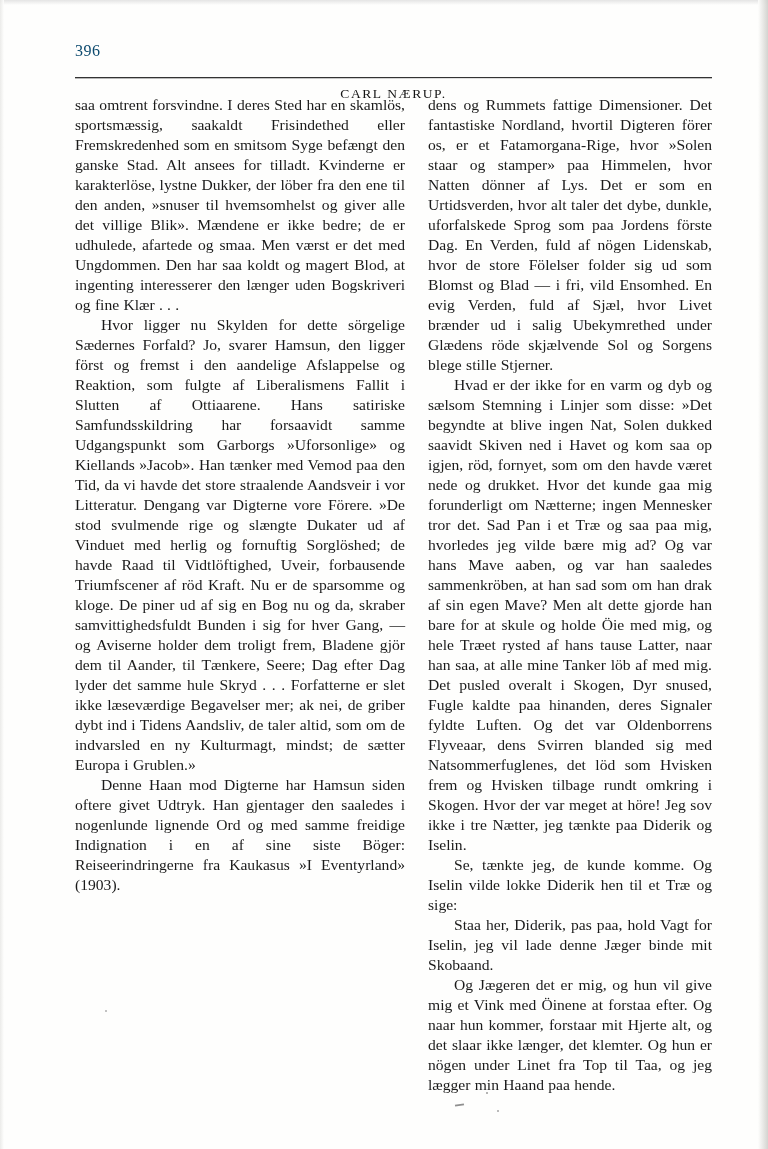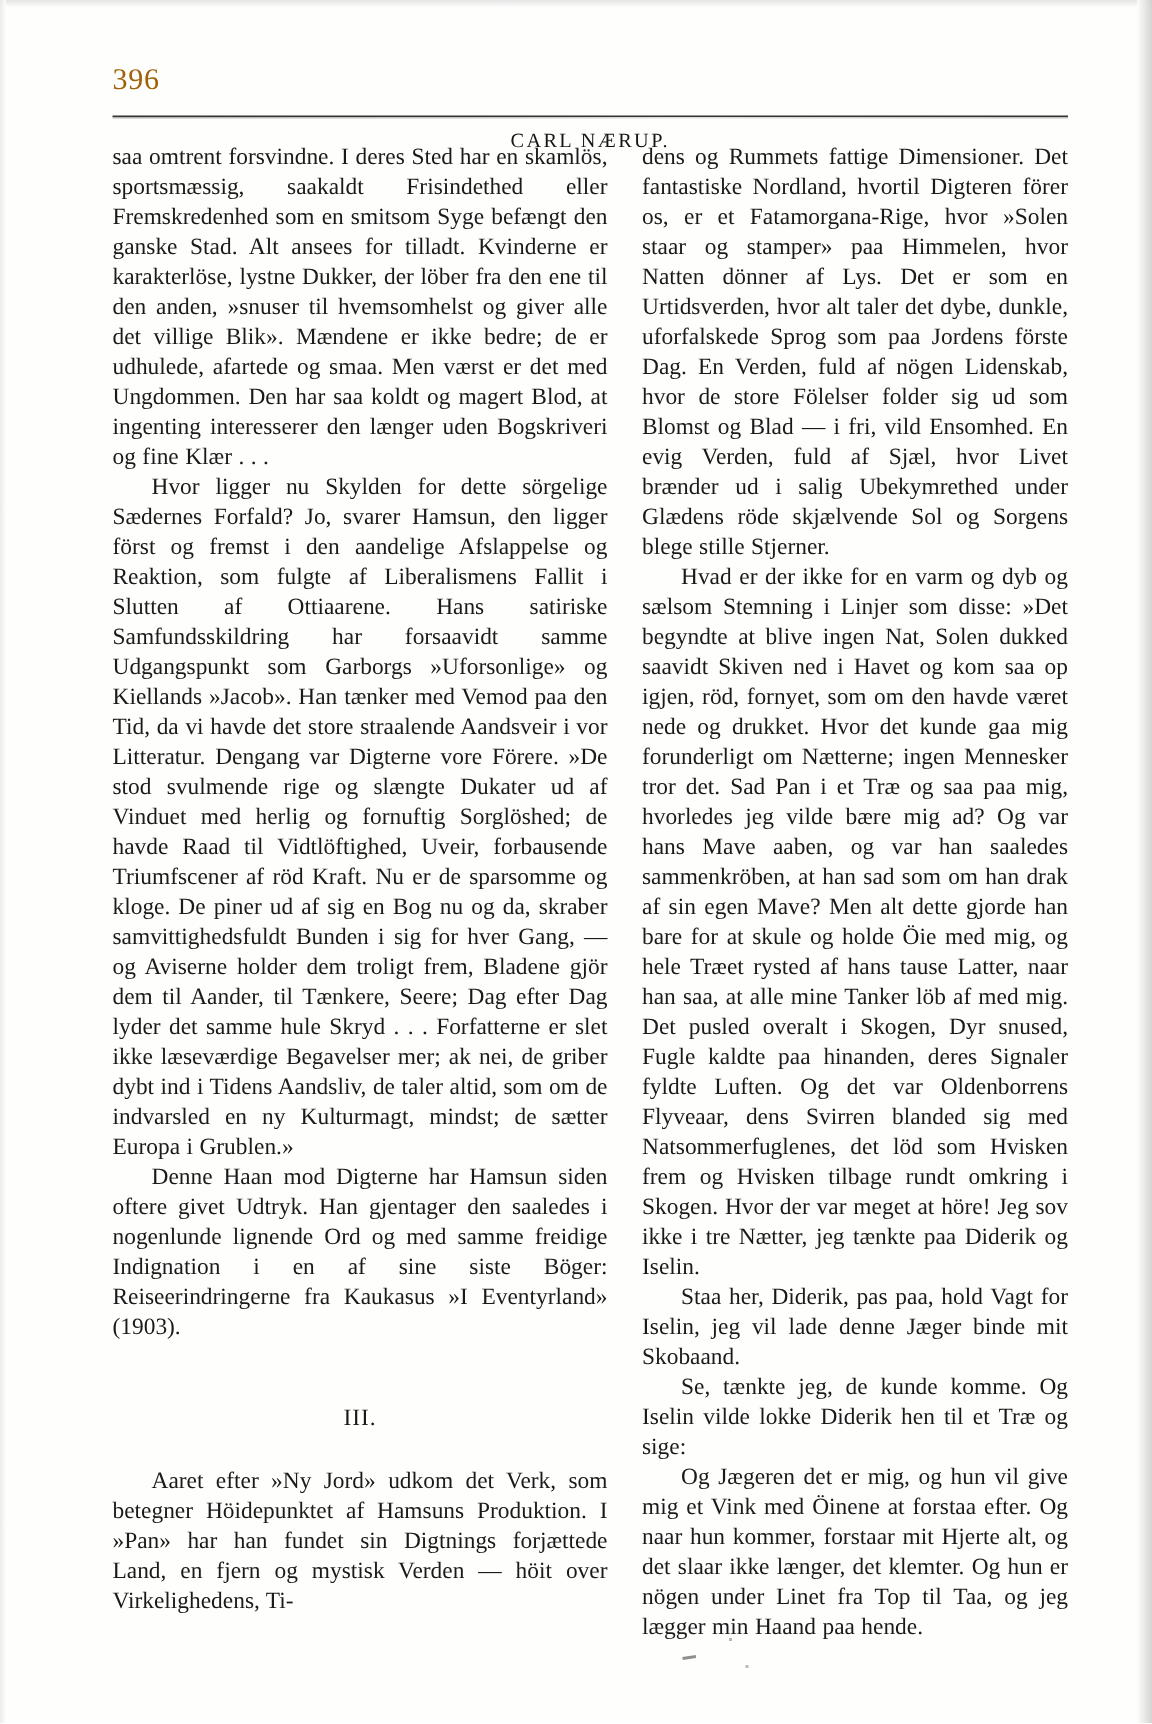--- a/index.html
+++ b/index.html
@@ -50,23 +50,23 @@
     position: absolute;
     left: 75px;
     top: 42px;
     width: 637px;
     height: 40px;
   }
   #folio {
     position: absolute;
     left: 0;
     top: 0;
-    font-size: 20px;
+    font-size: 16px;
     letter-spacing: .5px;
-    color: #a16207;
+    color: #0c4a6e;
   }
   #running-head {
     position: absolute;
     left: 0;
     top: 5px;
     width: 100%;
     text-align: center;
     font-size: 13.5px;
     letter-spacing: 1.6px;
     color: #151515;
@@ -157,30 +157,28 @@
   </div>
   <div id="header-rule"></div>
 
   <div id="body-area">
 
     <div class="column" id="col-left">
       <p class="para flush">saa omtrent forsvindne. I deres Sted har en skamlös, sportsmæssig, saakaldt Frisindethed eller Fremskredenhed som en smitsom Syge befængt den ganske Stad. Alt ansees for tilladt. Kvinderne er karakterlöse, lystne Dukker, der löber fra den ene til den anden, »snuser til hvemsomhelst og giver alle det villige Blik». Mændene er ikke bedre; de er udhulede, afartede og smaa. Men værst er det med Ungdommen. Den har saa koldt og magert Blod, at ingenting interesserer den længer uden Bogskriveri og fine Klær . . .</p>
       <p class="para indent">Hvor ligger nu Skylden for dette sörgelige Sædernes Forfald? Jo, svarer Hamsun, den ligger först og fremst i den aandelige Afslappelse og Reaktion, som fulgte af Liberalismens Fallit i Slutten af Ottiaarene. Hans satiriske Samfundsskildring har forsaavidt samme Udgangspunkt som Garborgs »Uforsonlige» og Kiellands »Jacob». Han tænker med Vemod paa den Tid, da vi havde det store straalende Aandsveir i vor Litteratur. Dengang var Digterne vore Förere. »De stod svulmende rige og slængte Dukater ud af Vinduet med herlig og fornuftig Sorglöshed; de havde Raad til Vidtlöftighed, Uveir, forbausende Triumfscener af röd Kraft. Nu er de sparsomme og kloge. De piner ud af sig en Bog nu og da, skraber samvittighedsfuldt Bunden i sig for hver Gang, — og Aviserne holder dem troligt frem, Bladene gjör dem til Aander, til Tænkere, Seere; Dag efter Dag lyder det samme hule Skryd . . . Forfatterne er slet ikke læseværdige Begavelser mer; ak nei, de griber dybt ind i Tidens Aandsliv, de taler altid, som om de indvarsled en ny Kulturmagt, mindst; de sætter Europa i Grublen.»</p>
       <p class="para indent">Denne Haan mod Digterne har Hamsun siden oftere givet Udtryk. Han gjentager den saaledes i nogenlunde lignende Ord og med samme freidige Indignation i en af sine siste Böger: Reiseerindringerne fra Kaukasus »I Eventyrland» (1903).</p>
       <div class="gap-before-section"></div>
-      <p class="section-number">III.</p>
       <div class="gap-after-section"></div>
-      <p class="para indent">Aaret efter »Ny Jord» udkom det Verk, som betegner Höidepunktet af Hamsuns Produktion. I »Pan» har han fundet sin Digtnings forjættede Land, en fjern og mystisk Verden — höit over Virkelighedens, Ti-</p>
     </div>
 
     <div class="column" id="col-right">
       <p class="para flush">dens og Rummets fattige Dimensioner. Det fantastiske Nordland, hvortil Digteren förer os, er et Fatamorgana-Rige, hvor »Solen staar og stamper» paa Himmelen, hvor Natten dönner af Lys. Det er som en Urtidsverden, hvor alt taler det dybe, dunkle, uforfalskede Sprog som paa Jordens förste Dag. En Verden, fuld af nögen Lidenskab, hvor de store Fölelser folder sig ud som Blomst og Blad — i fri, vild Ensomhed. En evig Verden, fuld af Sjæl, hvor Livet brænder ud i salig Ubekymrethed under Glædens röde skjælvende Sol og Sorgens blege stille Stjerner.</p>
       <p class="para indent">Hvad er der ikke for en varm og dyb og sælsom Stemning i Linjer som disse: »Det begyndte at blive ingen Nat, Solen dukked saavidt Skiven ned i Havet og kom saa op igjen, röd, fornyet, som om den havde været nede og drukket. Hvor det kunde gaa mig forunderligt om Nætterne; ingen Mennesker tror det. Sad Pan i et Træ og saa paa mig, hvorledes jeg vilde bære mig ad? Og var hans Mave aaben, og var han saaledes sammenkröben, at han sad som om han drak af sin egen Mave? Men alt dette gjorde han bare for at skule og holde Öie med mig, og hele Træet rysted af hans tause Latter, naar han saa, at alle mine Tanker löb af med mig. Det pusled overalt i Skogen, Dyr snused, Fugle kaldte paa hinanden, deres Signaler fyldte Luften. Og det var Oldenborrens Flyveaar, dens Svirren blanded sig med Natsommerfuglenes, det löd som Hvisken frem og Hvisken tilbage rundt omkring i Skogen. Hvor der var meget at höre! Jeg sov ikke i tre Nætter, jeg tænkte paa Diderik og Iselin.</p>
+      <p class="para indent">Se, tænkte jeg, de kunde komme. Og Iselin vilde lokke Diderik hen til et Træ og sige:</p>
       <p class="para indent">Staa her, Diderik, pas paa, hold Vagt for Iselin, jeg vil lade denne Jæger binde mit Skobaand.</p>
-      <p class="para indent">Se, tænkte jeg, de kunde komme. Og Iselin vilde lokke Diderik hen til et Træ og sige:</p>
       <p class="para indent">Og Jægeren det er mig, og hun vil give mig et Vink med Öinene at forstaa efter. Og naar hun kommer, forstaar mit Hjerte alt, og det slaar ikke længer, det klemter. Og hun er nögen under Linet fra Top til Taa, og jeg lægger min Haand paa hende.</p>
 
     </div>
 
   </div>
 
   <div class="speck" id="speck-dash"></div>
   <div class="speck" id="speck-dot-a"></div>
   <div class="speck" id="speck-dot-b"></div>
   <div class="speck" id="speck-dot-c"></div>

